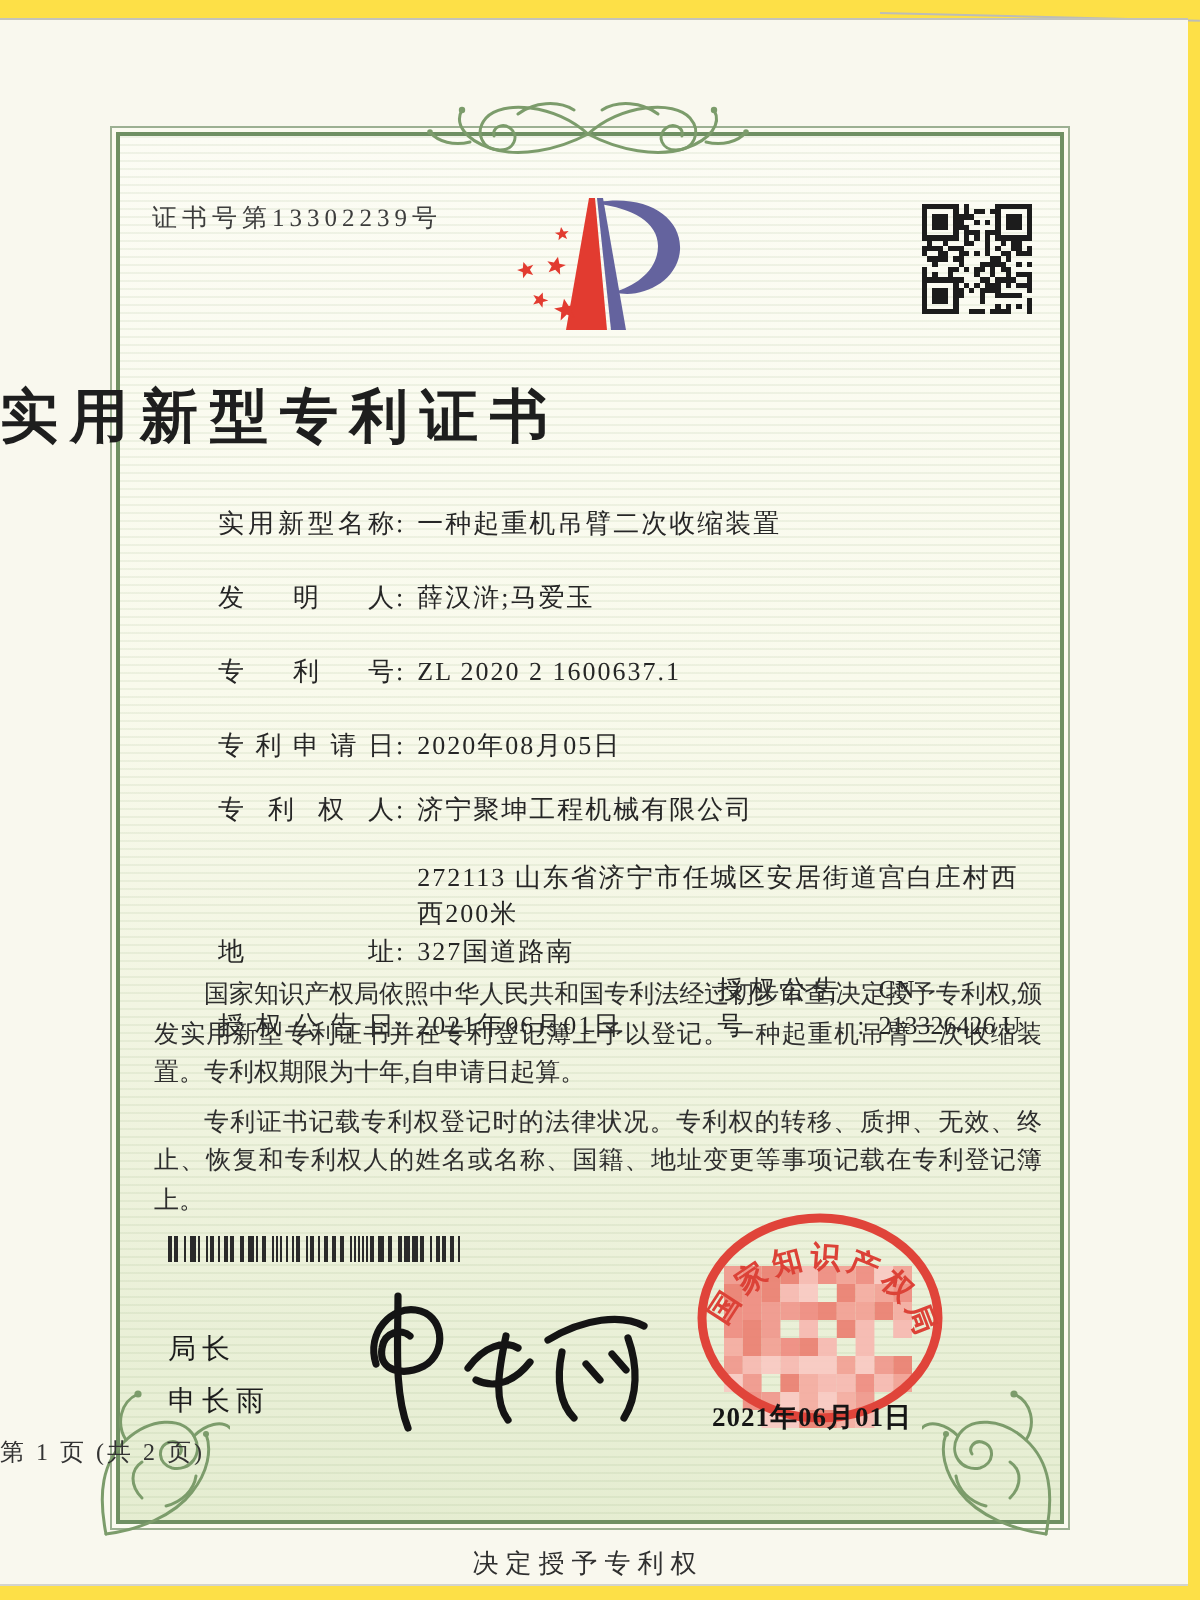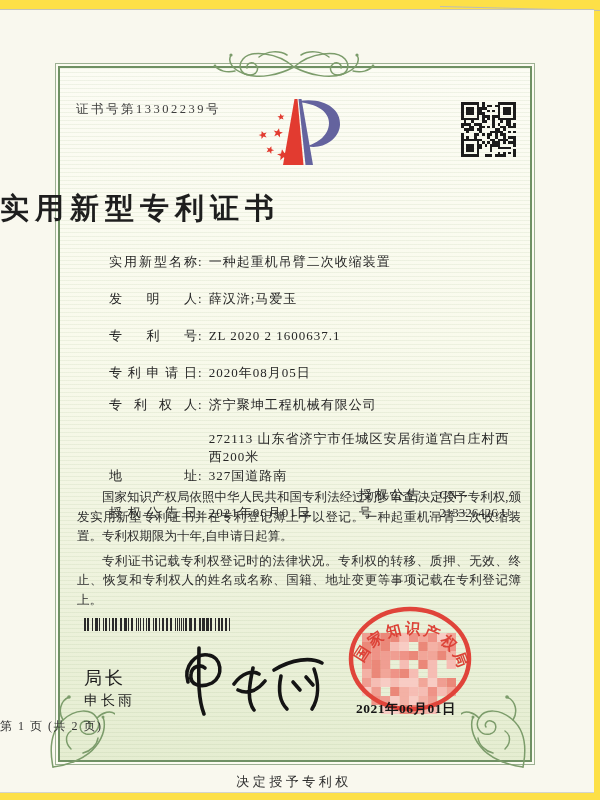--- a/index.html
+++ b/index.html
@@ -32,21 +32,21 @@
   .flabel{display:inline-block;width:88px;text-align:justify;text-align-last:justify;flex:0 0 88px;}
   .colon{margin:0 7px 0 1px;}
   .fvalue{flex:1;letter-spacing:1px;}
   .fvalue .l2{margin-top:1px;}
   .grant{display:flex;}
   .glabel{letter-spacing:3px;}
   .paras{position:absolute;left:77px;top:478px;width:444px;font-size:12.5px;line-height:19.5px;
          text-align:justify;color:#2e2e2e;}
   .paras p{margin:0 0 5px 0;text-indent:2em;}
   .barcode{position:absolute;left:84px;top:608px;}
-  .director-title{position:absolute;left:84px;top:656px;font-size:18px;letter-spacing:3px;color:#1c1c1c;
+  .director-title{position:absolute;left:84px;top:656px;font-size:14px;letter-spacing:3px;color:#1c1c1c;
                   font-family:"Liberation Sans","DejaVu Sans",sans-serif;}
   .director-name{position:absolute;left:84px;top:682px;font-size:14px;letter-spacing:3px;color:#1c1c1c;
                  font-family:"Liberation Sans","DejaVu Sans",sans-serif;}
   .signature{position:absolute;left:168px;top:630px;}
   .signature path{stroke:#141414;stroke-width:3.6;fill:none;stroke-linecap:round;stroke-linejoin:round;}
   .seal{position:absolute;left:346px;top:595px;}
   .seal .ring{stroke:#e0443a;stroke-width:4.5;fill:none;}
   .seal text{font-size:15px;font-weight:700;fill:#dc4237;letter-spacing:3px;}
   .seal-date{position:absolute;left:356px;top:690px;font-size:13.5px;font-weight:700;color:#151515;letter-spacing:0.5px;}
   .page-num{position:absolute;left:0;top:708px;width:588px;text-align:left;font-size:12px;letter-spacing:1.5px;color:#333;}

